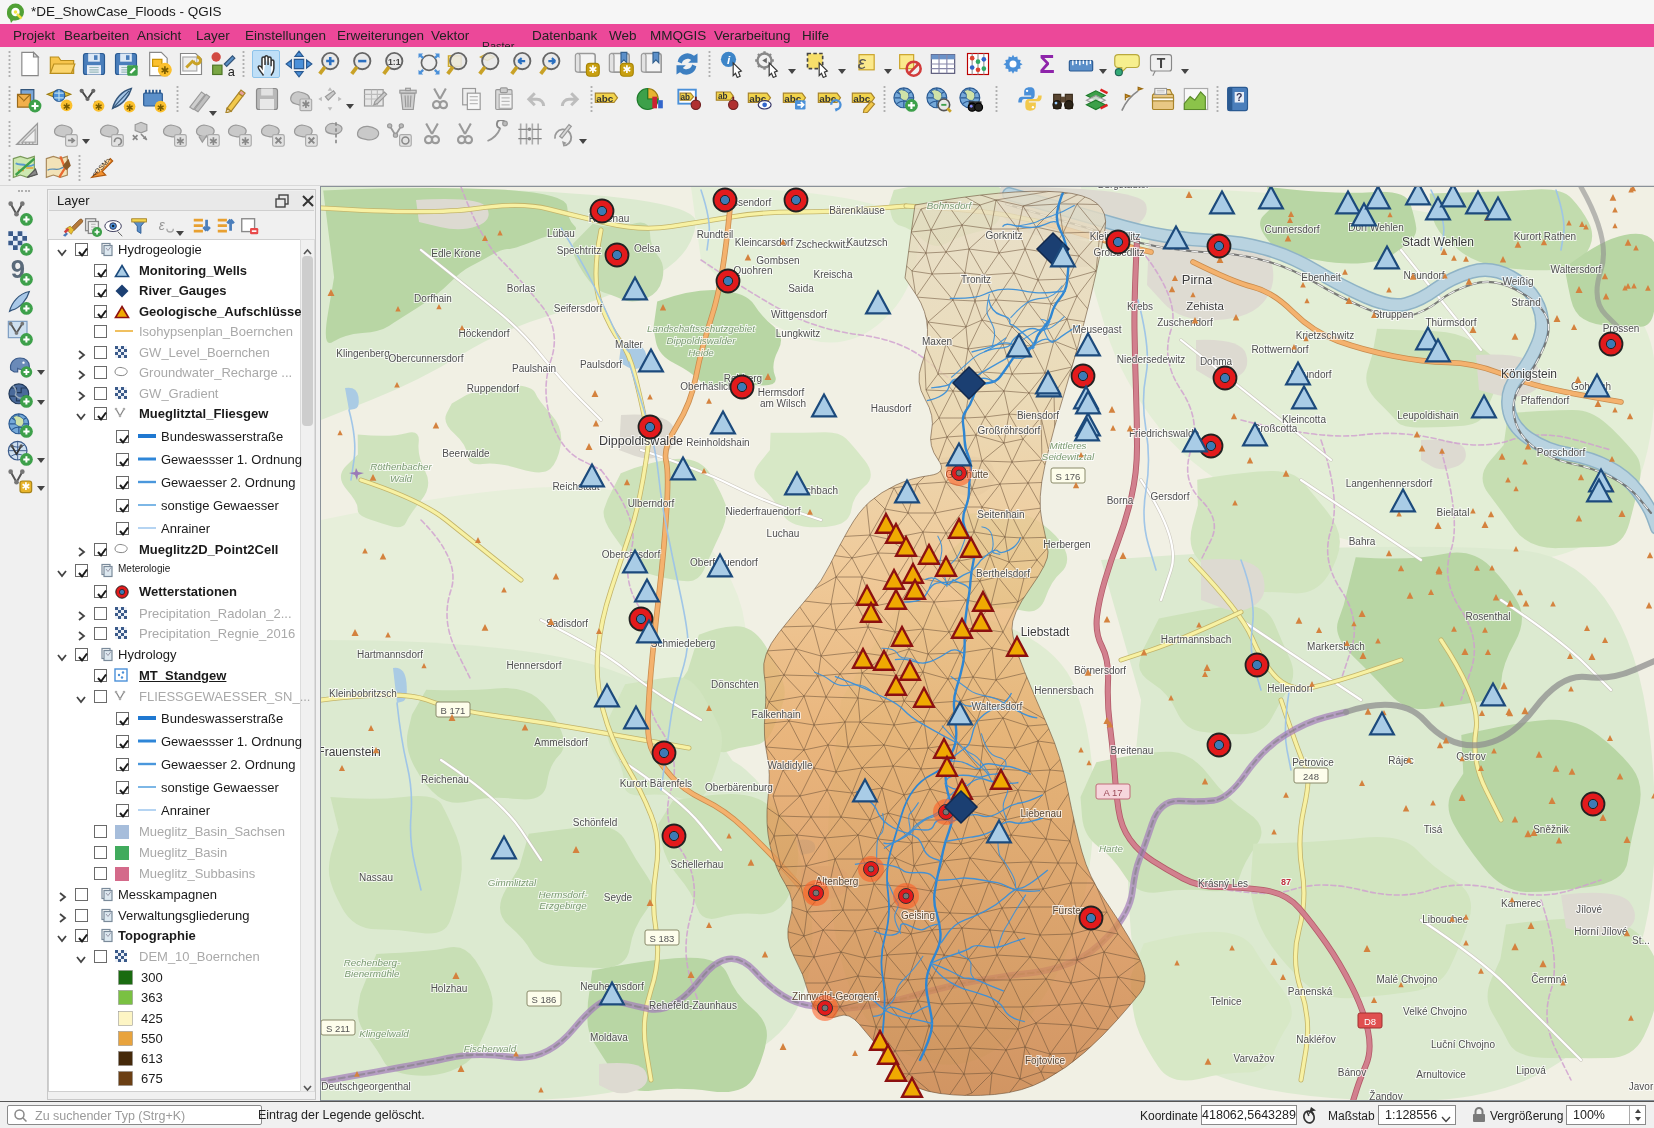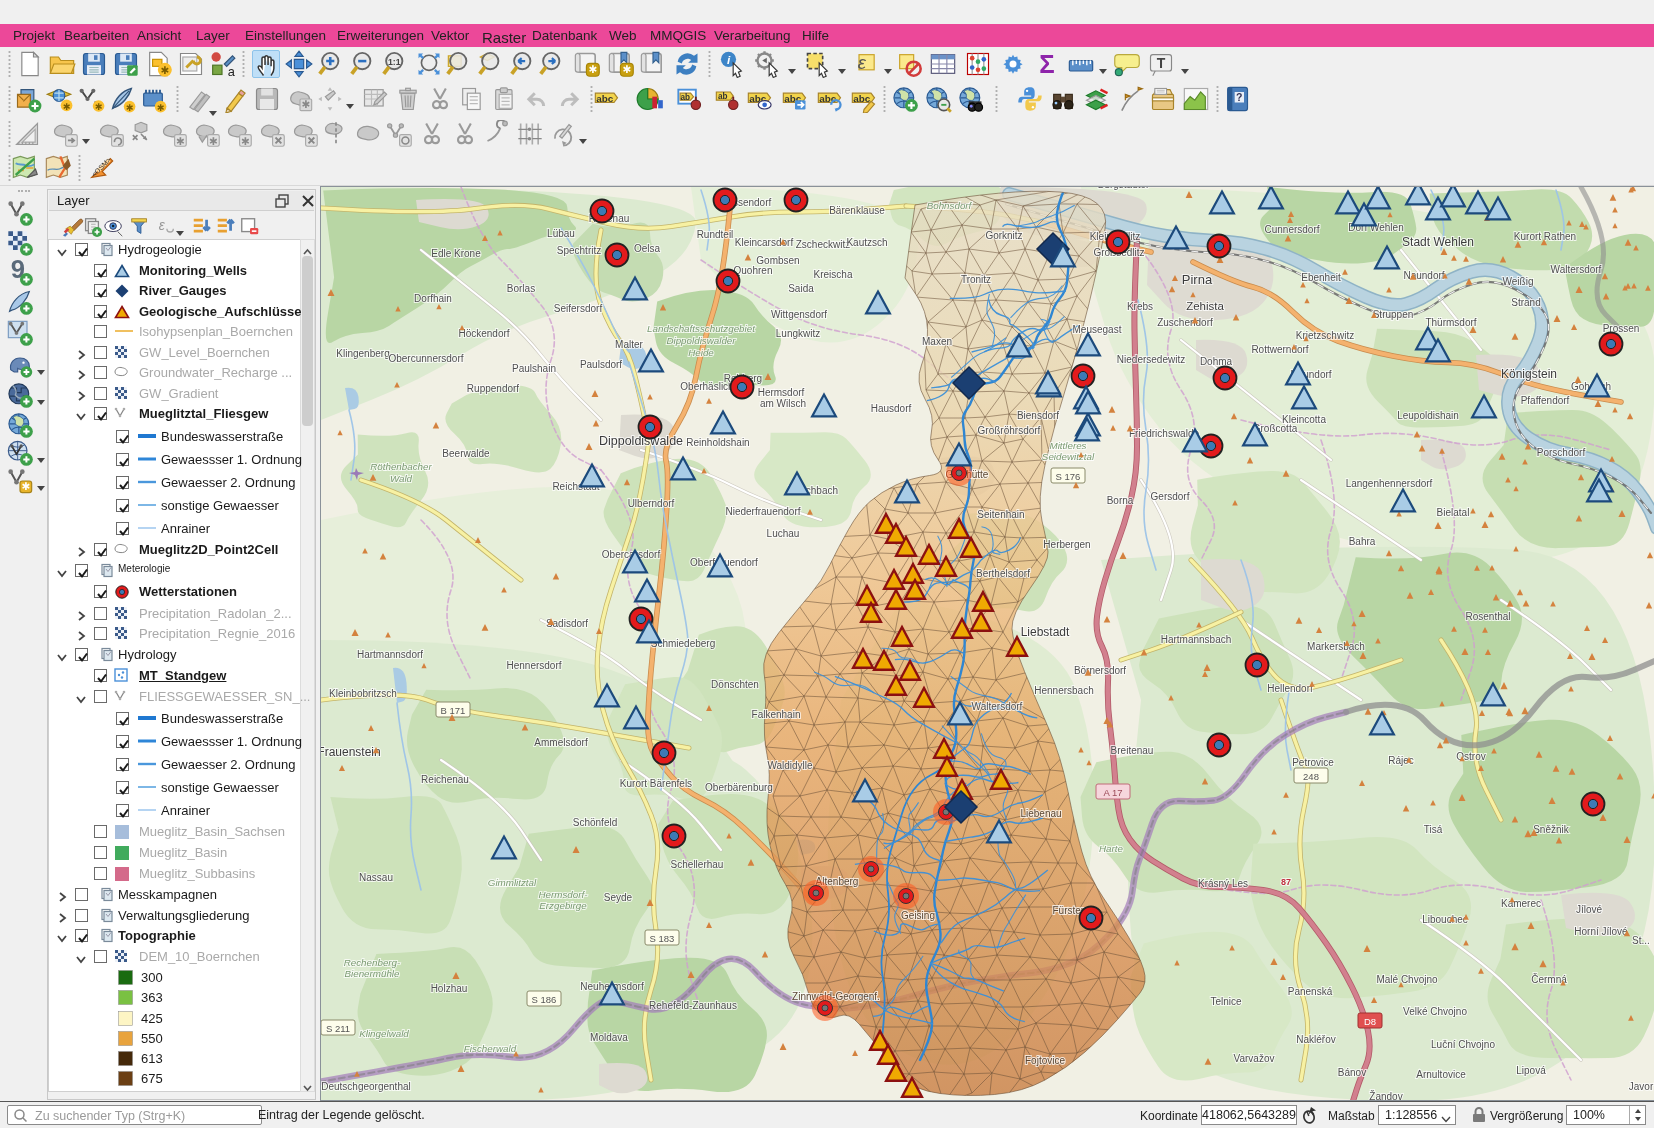--- a/index.html
+++ b/index.html
@@ -1,22 +1,31 @@
 <!DOCTYPE html>
 <html><head><meta charset="utf-8"><style>html,body{margin:0;padding:0;width:1654px;height:1128px;overflow:hidden;font-family:"Liberation Sans",sans-serif;background:#f0f0f0}*{box-sizing:border-box}.abs{position:absolute}</style></head><body>
 <div class="abs" style="left:0;top:0;width:1654px;height:1128px;background:#f0f0f0">
+    <div class="abs" style="left:0;top:0;width:1654px;height:24px;background:#f6f6f6">
+      <div class="abs" style="left:4px;top:1px;width:22px;height:22px"><svg width="22" height="22" viewBox="0 0 22 22">
+          <path d="M3,11 a8.5,8.5 0 1,1 8.5,8.5 l-2.5,0 -2,2.5 -1,-3.5 a8.5,8.5 0 0,1 -3,-7.5 Z" fill="#52a136"></path>
+          <circle cx="11.5" cy="11" r="4.2" fill="#fff"></circle>
+          <circle cx="11.5" cy="11" r="1.8" fill="#f0e442"></circle>
+          <path d="M13,13 l4.5,4.5" stroke="#f0e442" stroke-width="2.5"></path>
+        </svg></div>
+      <div class="abs" style="left:31px;top:4px;font-size:13.5px;color:#1a1a1a">*DE_ShowCase_Floods - QGIS</div>
+    </div>
     <div class="abs" style="left:0;top:24px;width:1654px;height:23px;background:#ec4899">
       <div class="abs" style="left:13px;top:4px;font-size:13.5px;color:#232323">Projekt</div>
       <div class="abs" style="left:64px;top:4px;font-size:13.5px;color:#232323">Bearbeiten</div>
       <div class="abs" style="left:137px;top:4px;font-size:13.5px;color:#232323">Ansicht</div>
       <div class="abs" style="left:196px;top:4px;font-size:13.5px;color:#232323">Layer</div>
       <div class="abs" style="left:245px;top:4px;font-size:13.5px;color:#232323">Einstellungen</div>
       <div class="abs" style="left:337px;top:4px;font-size:13.5px;color:#232323">Erweiterungen</div>
       <div class="abs" style="left:431px;top:4px;font-size:13.5px;color:#232323">Vektor</div>
-      <div class="abs" style="left:482px;top:5px;font-size:15px;color:#232323">Raster</div>
+      <div class="abs" style="left:482px;top:16px;font-size:11px;color:#232323">Raster</div>
       <div class="abs" style="left:532px;top:4px;font-size:13.5px;color:#232323">Datenbank</div>
       <div class="abs" style="left:609px;top:4px;font-size:13.5px;color:#232323">Web</div>
       <div class="abs" style="left:650px;top:4px;font-size:13.5px;color:#232323">MMQGIS</div>
       <div class="abs" style="left:714px;top:4px;font-size:13.5px;color:#232323">Verarbeitung</div>
       <div class="abs" style="left:802px;top:4px;font-size:13.5px;color:#232323">Hilfe</div>
     </div>
     <div class="abs" style="left:0;top:47px;width:1654px;height:139px;background:#f0f0f0;border-bottom:1px solid #d8d8d8"></div>
     <div class="abs" style="left:0;top:0">
       <div style="position:absolute;left:8px;top:50px;width:3px;height:28px;background-image:radial-gradient(circle,#b0b0b0 1px,transparent 1.2px);background-size:3px 4px;"></div>
       <div style="position:absolute;left:16px;top:50px;width:28px;height:28px;"><svg width="28" height="28" viewBox="0 0 24 24">

